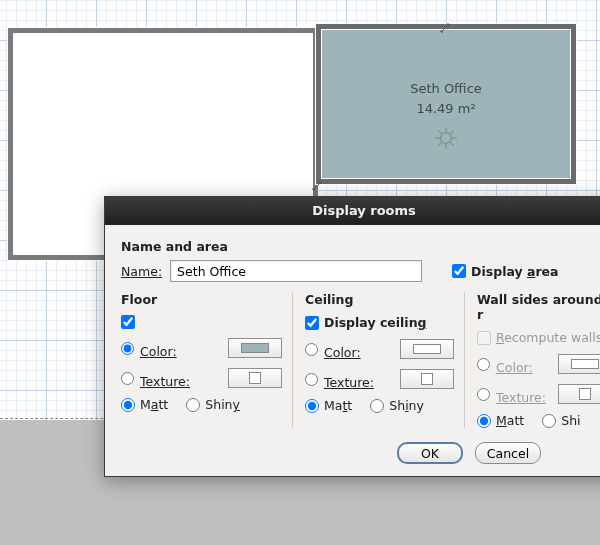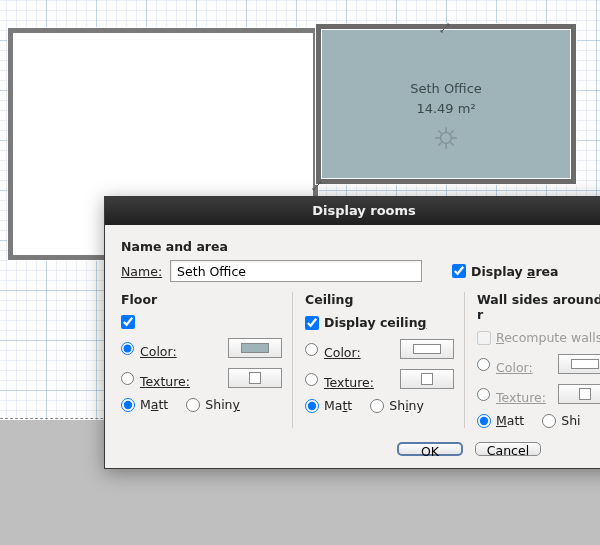--- a/index.html
+++ b/index.html
@@ -97,23 +97,23 @@
     display: inline-flex; align-items: center; justify-content: center;
   }
   .swatch-inner { width: 28px; height: 10px; border: 1px solid #888; }
   .floor-color .swatch-inner { background: #9fb4b8; }
   .ceil-color .swatch-inner, .wall-color .swatch-inner { background: #fff; }
   .tex .swatch-inner { width: 12px; height: 12px; background: #fff; }
   .finish-row { display: flex; gap: 18px; margin-top: 2px; }
 
   .btn-row { display: flex; justify-content: center; gap: 12px; margin-top: 14px; padding-left: 210px; }
   button.btn {
-    min-width: 66px; height: 14px; font-size: 12.5px;
+    min-width: 66px; height: 22px; font-size: 12.5px;
     border: 1px solid #8a8a8a; background: linear-gradient(#fdfdfd,#e5e5e5);
-    border-radius: 5px; cursor: pointer;
+    border-radius: 10px; cursor: pointer;
   }
   button.btn.default { border: 2px solid #5a7aa8; }
 
   .u { text-decoration: underline; }
 </style>
 </head>
 <body>
 
 <div class="canvas"></div>
 <div class="ground"></div>

